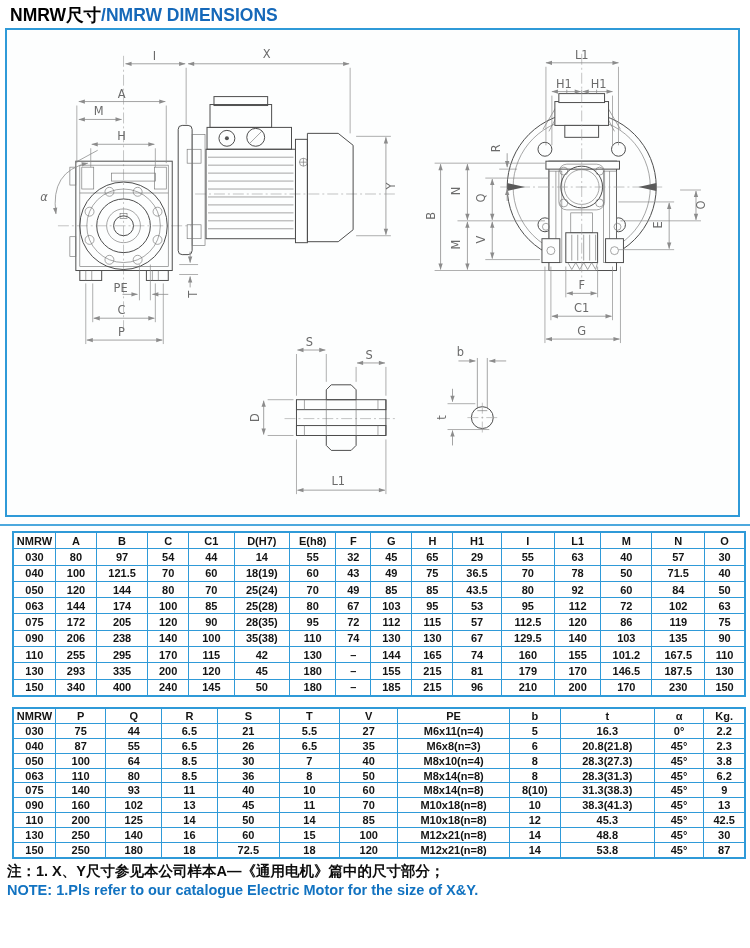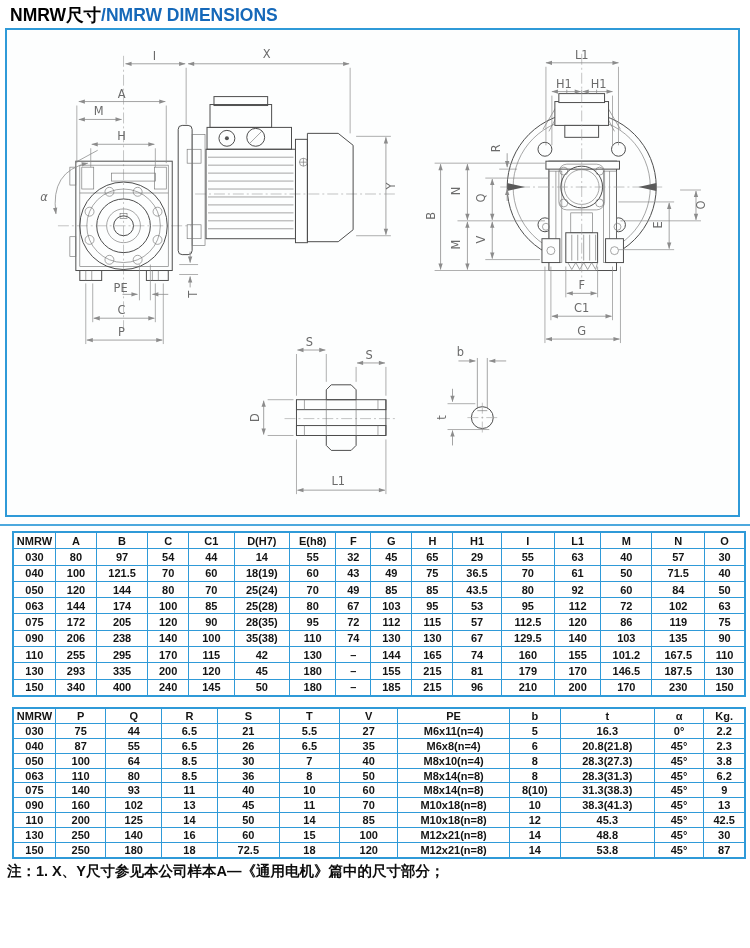--- a/index.html
+++ b/index.html
@@ -402,21 +402,21 @@
           <td>121.5</td>
           <td>70</td>
           <td>60</td>
           <td>18(19)</td>
           <td>60</td>
           <td>43</td>
           <td>49</td>
           <td>75</td>
           <td>36.5</td>
           <td>70</td>
-          <td>61</td>
+          <td>78</td>
           <td>50</td>
           <td>71.5</td>
           <td>40</td>
         </tr>
         <tr>
           <td>050</td>
           <td>120</td>
           <td>144</td>
           <td>80</td>
           <td>70</td>
@@ -590,21 +590,21 @@
           <td>2.2</td>
         </tr>
         <tr>
           <td>040</td>
           <td>87</td>
           <td>55</td>
           <td>6.5</td>
           <td>26</td>
           <td>6.5</td>
           <td>35</td>
-          <td>M6x8(n=4)</td>
+          <td>M6x8(n=3)</td>
           <td>6</td>
           <td>20.8(21.8)</td>
           <td>45°</td>
           <td>2.3</td>
         </tr>
         <tr>
           <td>050</td>
           <td>100</td>
           <td>64</td>
           <td>8.5</td>
@@ -699,15 +699,16 @@
           <td>14</td>
           <td>53.8</td>
           <td>45°</td>
           <td>87</td>
         </tr>
       </tbody>
     </table>
 
   <div class="notes">
     <div><span>注：</span><span>1. X、Y尺寸参见本公司样本A—《通用电机》篇中的尺寸部分；</span></div>
+    <div class="en"><span>NOTE:</span> <span>1.Pls refer to our catalogue Electric Motor for the size of X&amp;Y.</span></div>
   </div>
 
 </div>
 
 </body></html>

